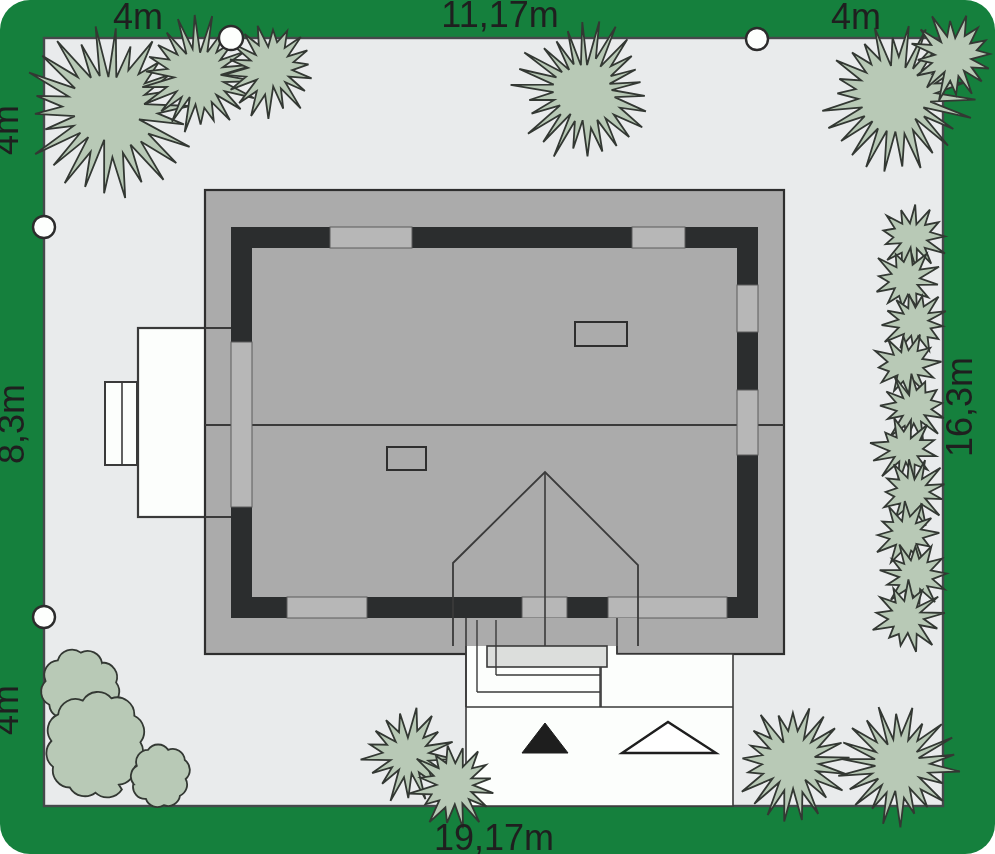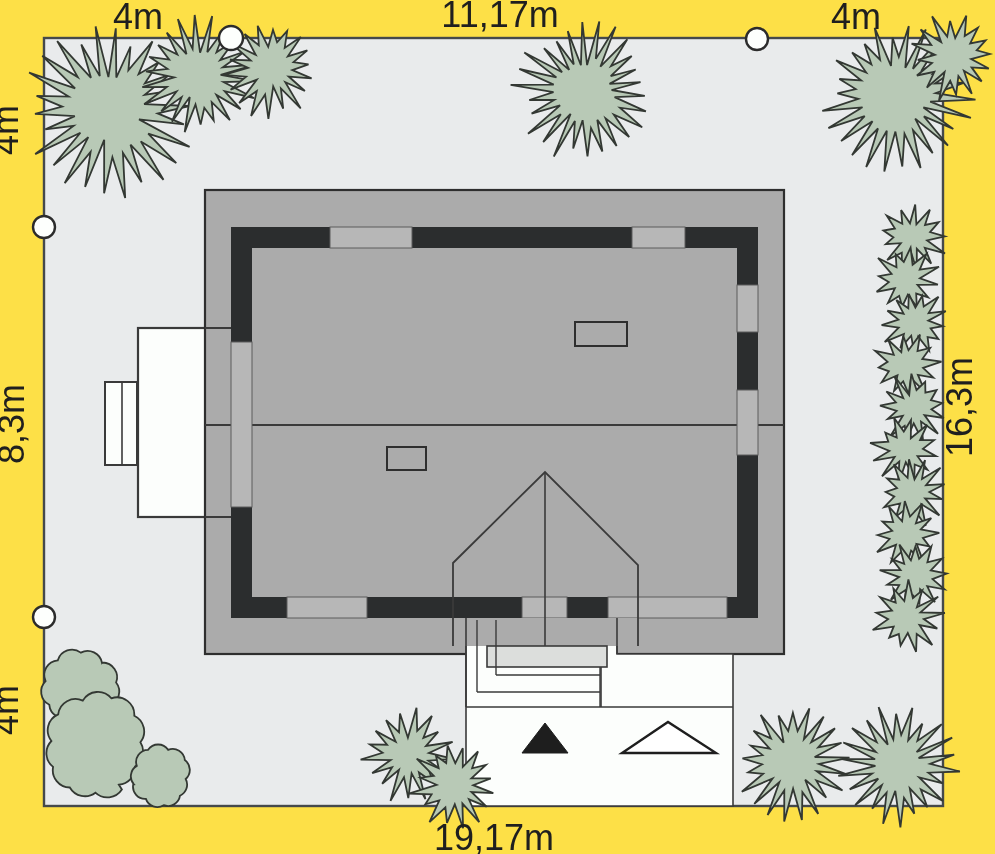--- a/index.html
+++ b/index.html
@@ -1,21 +1,22 @@
 <!DOCTYPE html>
 <html><head>
 <meta charset="utf-8">
 <style>
   html,body{margin:0;padding:0;background:#ffffff;}
   .stage{
     position:relative;
     width:995px;height:854px;
-    background:#fde047;
+    background:#15803d;
     font-family:"Liberation Sans", sans-serif;
     overflow:hidden;
+    border-radius:30px;
   }
   svg text{
     font-family:"Liberation Sans", sans-serif;
     fill:#1f1f1f;
   }
 </style>
 </head>
 <body>
 
 <div class="stage">

